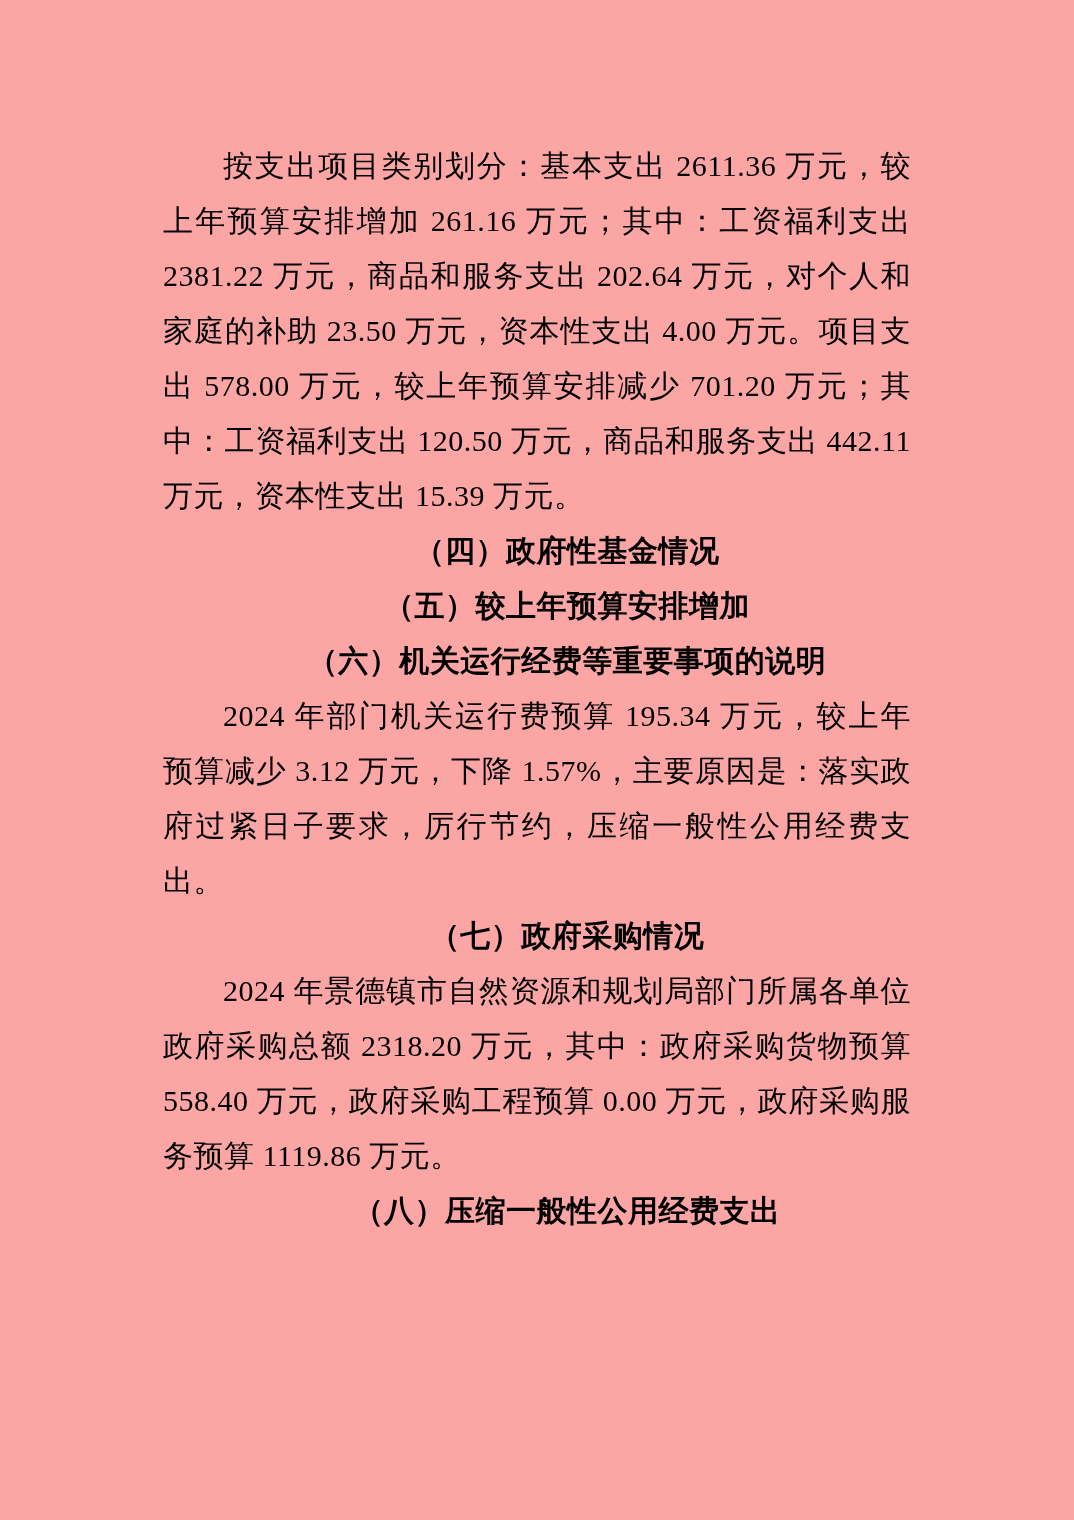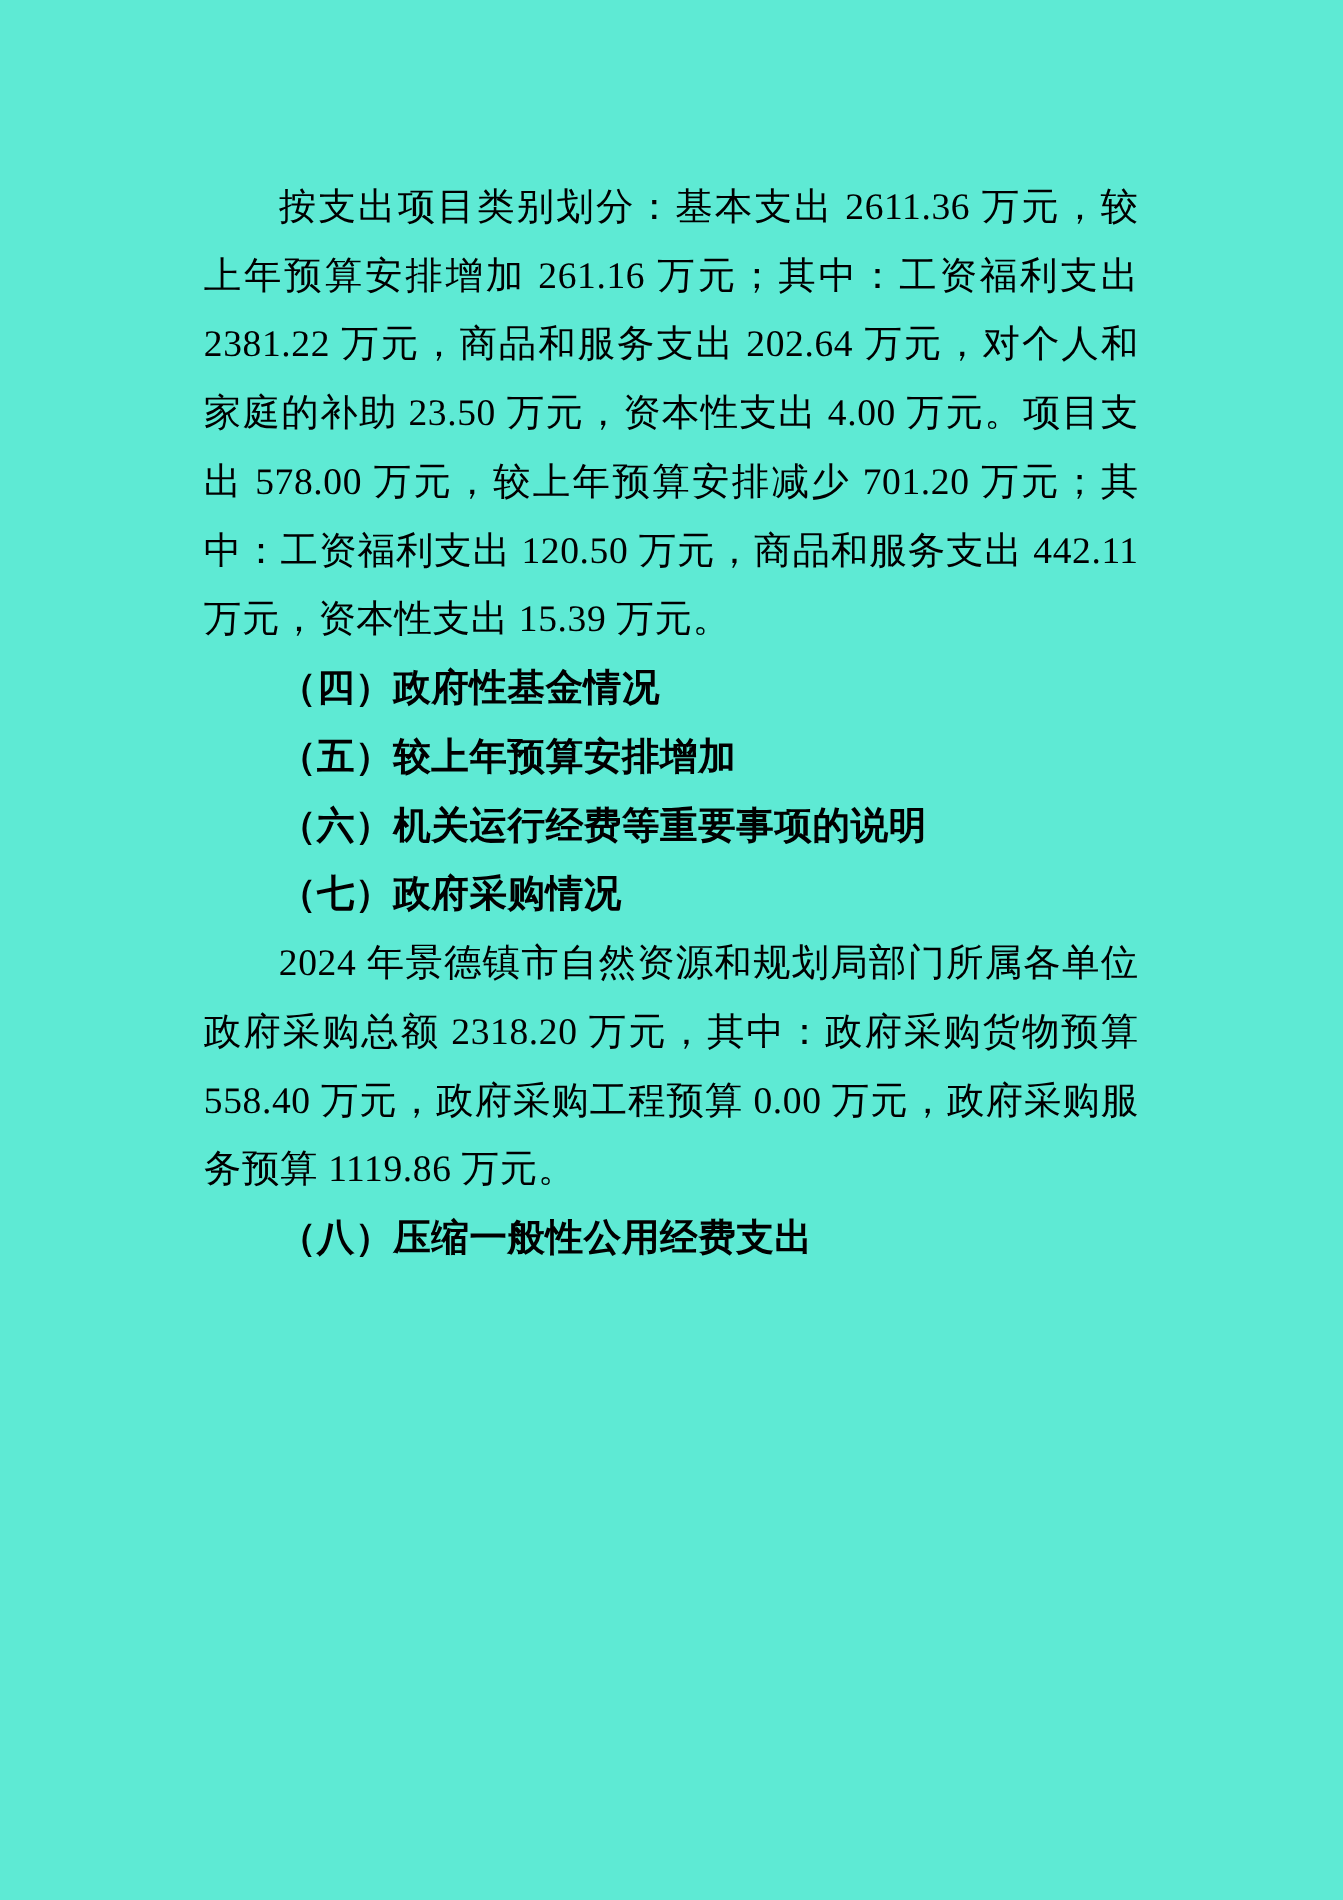--- a/index.html
+++ b/index.html
@@ -4,21 +4,21 @@
 <style>
   html, body {
     margin: 0;
     padding: 0;
     background: #ffffff;
   }
   .page {
     position: relative;
     width: 1074px;
     height: 1520px;
-    background: #5eead4;
+    background: #fca5a5;
     color: #000000;
     overflow: hidden;
     font-family: "Liberation Serif", "DejaVu Serif", serif;
   }
   .content {
     position: absolute;
     top: 138px;
     left: 163px;
     width: 748px;
   }
@@ -31,41 +31,42 @@
     letter-spacing: 0.5px;
   }
   .content p.body-para {
     font-weight: normal;
     text-align: justify;
     text-align-last: left;
     text-indent: 2em;
   }
   .content h2.section-heading {
     font-weight: bold;
-    text-align: left;
+    text-align: center;
     text-indent: 2em;
     font-size: 30px;
   }
 </style>
 </head>
 <body>
 
 <div class="page">
   <div class="content">
 
     <p class="body-para">按支出项目类别划分：基本支出 2611.36 万元，较上年预算安排增加 261.16 万元；其中：工资福利支出 2381.22 万元，商品和服务支出 202.64 万元，对个人和家庭的补助 23.50 万元，资本性支出 4.00 万元。项目支出 578.00 万元，较上年预算安排减少 701.20 万元；其中：工资福利支出 120.50 万元，商品和服务支出 442.11 万元，资本性支出 15.39 万元。</p>
 
     <h2 class="section-heading">（四）政府性基金情况</h2>
 
 
     <h2 class="section-heading">（五）较上年预算安排增加</h2>
 
 
     <h2 class="section-heading">（六）机关运行经费等重要事项的说明</h2>
 
+    <p class="body-para">2024 年部门机关运行费预算 195.34 万元，较上年预算减少 3.12 万元，下降 1.57%，主要原因是：落实政府过紧日子要求，厉行节约，压缩一般性公用经费支出。</p>
 
     <h2 class="section-heading">（七）政府采购情况</h2>
 
     <p class="body-para">2024 年景德镇市自然资源和规划局部门所属各单位政府采购总额 2318.20 万元，其中：政府采购货物预算 558.40 万元，政府采购工程预算 0.00 万元，政府采购服务预算 1119.86 万元。</p>
 
     <h2 class="section-heading">（八）压缩一般性公用经费支出</h2>
 
   </div>
 </div>
 

